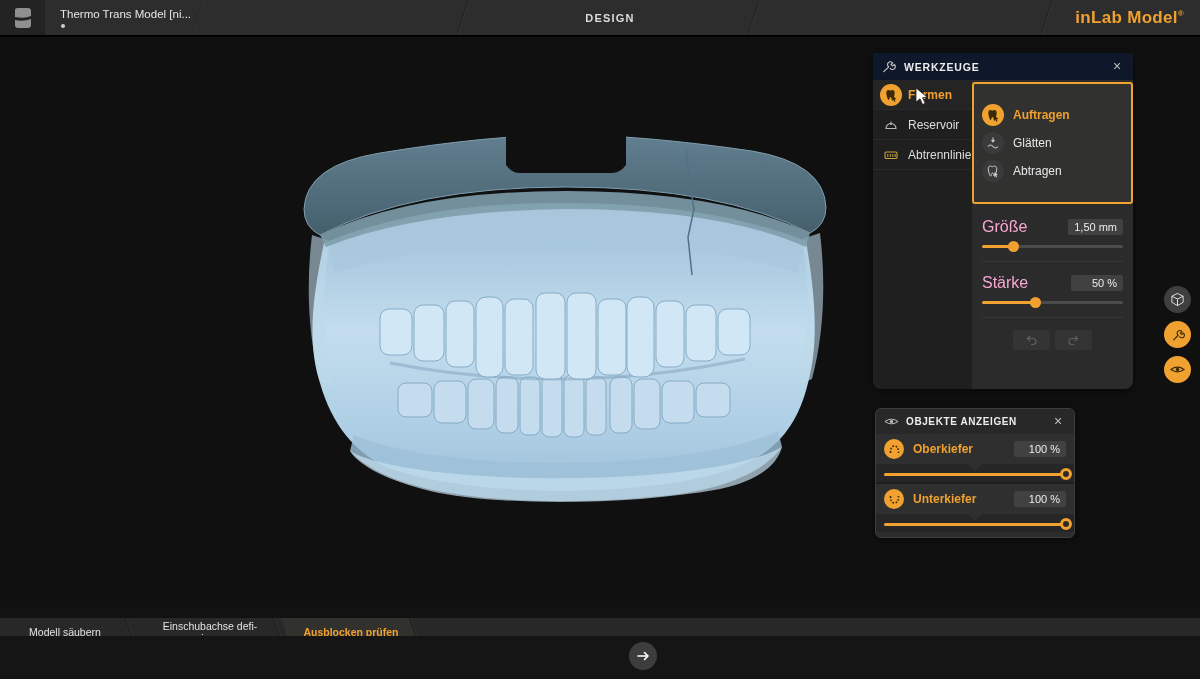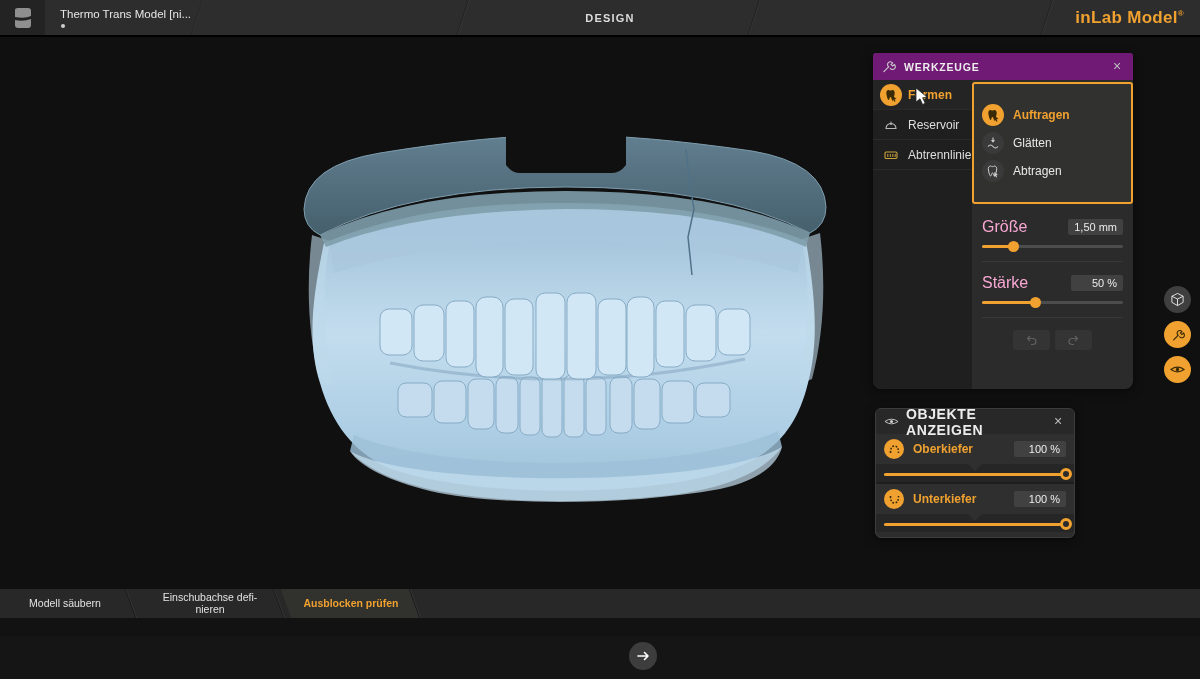--- a/index.html
+++ b/index.html
@@ -25,21 +25,21 @@
   
   .panel-close{width:16px;height:16px;color:#bdbdbd;font-size:14px;line-height:15px;text-align:center;cursor:pointer;}
   .valbox{background:#414141;color:#ececec;font-size:11px;padding:2px 6px;border-radius:2px;min-width:40px;text-align:right;cursor:text;}
   .slider{position:relative;height:3px;background:#4c4c4c;border-radius:2px;cursor:pointer;}
   .slider .fill{position:relative;height:3px;background:#F0A12F;border-radius:2px;}
   .slider .knob{position:absolute;right:-5px;top:-4px;width:11px;height:11px;border-radius:50%;background:#F0A12F;cursor:grab;}
   .slider .knob.hollow{background:#2b2b2b;border:3px solid #F0A12F;width:6px;height:6px;top:-5px;right:-6px;}
   
   .tools-panel{position:absolute;left:873px;top:16px;width:260px;height:336px;background:#2b2b2b;
                border-radius:3px 3px 8px 8px;box-shadow:0 2px 10px rgba(0,0,0,.5);}
-  .tools-header{height:27px;background:#701a75;display:flex;align-items:center;padding:0 8px;border-radius:3px 3px 0 0;}
+  .tools-header{height:27px;background:#0f172a;display:flex;align-items:center;padding:0 8px;border-radius:3px 3px 0 0;}
   .tools-header .ttl{flex:1;margin-left:8px;font-size:10.5px;font-weight:bold;letter-spacing:.8px;color:#ededed;}
   .tools-body{display:flex;height:309px;}
   .tools-cats{width:99px;background:#1f1f1f;border-bottom-left-radius:8px;}
   .cat-item{height:29px;display:flex;align-items:center;padding-left:7px;border-bottom:1px solid #2a2a2a;
             font-size:12px;color:#dedede;cursor:pointer;}
   .cat-item.sel{background:#242424;color:#F0A12F;font-weight:bold;}
   .cat-ic{width:22px;display:flex;justify-content:center;margin-right:6px;}
   .circ22{width:22px;height:22px;border-radius:50%;display:flex;align-items:center;justify-content:center;}
   .circ22.org{background:#F0A12F;}
   .circ22.gry{background:#3a3a3a;}
@@ -51,35 +51,35 @@
   .sliders-zone{padding:14px 10px 0 10px;}
   .slider-row{display:flex;align-items:center;justify-content:space-between;margin-bottom:9px;}
   .slider-row .lbl{font-size:16px;color:#f9a8d4;}
   .zone-hr{border:none;border-top:1px solid #383838;margin:13px 0 12px 0;}
   .undo-row{display:flex;justify-content:center;gap:5px;margin-top:4px;}
   .undo-btn{width:37px;height:20px;background:#343434;border-radius:3px;display:flex;align-items:center;justify-content:center;cursor:pointer;}
   
   .obj-panel{position:absolute;left:875px;top:371px;width:198px;background:#2d2d2d;border:1px solid #3d3d3d;
              border-radius:6px;overflow:hidden;box-shadow:0 2px 10px rgba(0,0,0,.5);}
   .obj-header{height:25px;background:#282828;display:flex;align-items:center;padding:0 8px;}
-  .obj-header .ttl{flex:1;margin-left:7px;font-size:14px;font-weight:bold;letter-spacing:.6px;color:#ededed;}
+  .obj-header .ttl{flex:1;margin-left:7px;font-size:10px;font-weight:bold;letter-spacing:.6px;color:#ededed;}
   .obj-row{height:30px;display:flex;align-items:center;padding:0 8px;background:#2f2f2f;}
   .obj-row .lbl{flex:1;margin-left:9px;font-size:12px;font-weight:bold;color:#F0A12F;}
   .obj-strip{position:relative;height:18px;background:#262626;}
   .obj-strip .notch{position:absolute;left:92px;top:0;width:0;height:0;
                     border-left:7px solid transparent;border-right:7px solid transparent;border-top:7px solid #2f2f2f;}
   .obj-strip .slider{position:absolute;left:8px;right:8px;top:9px;}
   .obj-div{height:2px;background:#1e1e1e;}
   .circ20{width:20px;height:20px;border-radius:50%;background:#F0A12F;display:flex;align-items:center;justify-content:center;}
   
   .side-btn{position:absolute;width:27px;height:27px;border-radius:50%;display:flex;align-items:center;justify-content:center;cursor:pointer;}
   .side-btn.dark{background:#3f3f3f;}
   .side-btn.org{background:#F0A12F;}
   
-  .stepbar{position:absolute;left:0;top:589px;width:1200px;height:29px;background:#282828;}
+  .stepbar{position:absolute;left:0;top:618px;width:1200px;height:29px;background:#282828;}
   .step-sep{position:absolute;top:0;height:29px;width:0;border-left:1px solid #1e1e1e;border-right:1px solid #363636;
             transform:skewX(20deg);}
   .step{position:absolute;top:0;height:29px;display:flex;align-items:center;justify-content:center;
         font-size:10.5px;color:#e2e2e2;cursor:pointer;text-align:center;}
   .step .step-label{white-space:pre-line;line-height:11.5px;}
   .step.active-bg{background:#31312e;transform:skewX(20deg);}
   .step.active-lbl{color:#F0A12F;font-weight:bold;}
   .bottom-zone{position:absolute;left:0;top:636px;width:1200px;height:43px;background:#151515;border-bottom:2px solid #222;}
   .next-btn{position:absolute;left:629px;top:6px;width:28px;height:28px;border-radius:50%;background:#3d3d3d;
             display:flex;align-items:center;justify-content:center;cursor:pointer;}

